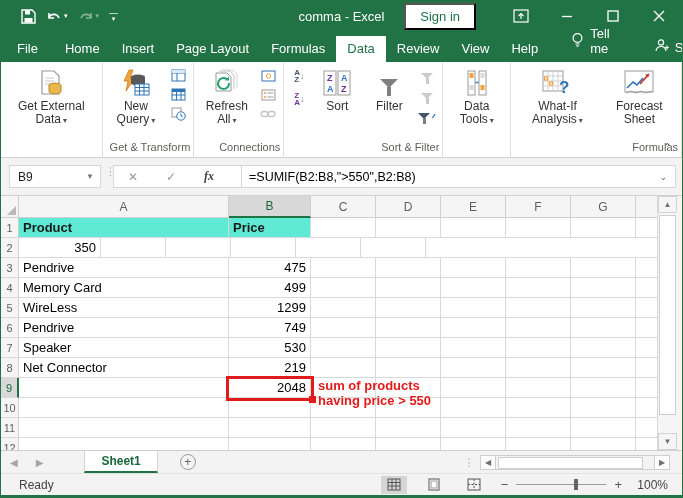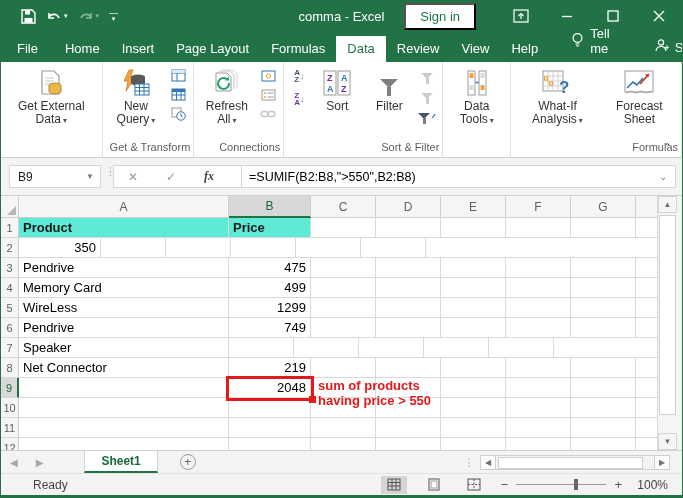--- a/index.html
+++ b/index.html
@@ -119,21 +119,21 @@
   .sb-dots { margin-left:auto; color:#a0a0a0; font-size:10px; line-height:5px; padding-right:6px; }
   .hscroll { display:flex; align-items:center; margin-right:12px; }
   .hs-btn { width:16px; height:15px; border:1px solid #cfcfcf; background:#fdfdfd; display:flex; align-items:center;
             justify-content:center; font-size:8px; color:#707070; cursor:pointer; }
   .hs-track { width:158px; height:15px; border-top:1px solid #cfcfcf; border-bottom:1px solid #cfcfcf; position:relative; background:#f3f3f3; }
   .hs-thumb { position:absolute; left:2px; top:1px; width:145px; height:12px; background:#fff; border:1px solid #cfcfcf; cursor:grab; }
 
   
   .statusbar { position:absolute; top:473px; left:0; right:0; height:22px; background:#f3f3f3;
                border-top:1px solid #e1e1e1; display:flex; align-items:center; font-size:12px; color:#444; }
-  .status-ready { padding-left:18px;margin-left:14px; }
+  .status-ready { padding-left:18px; }
   .status-right { margin-left:auto; display:flex; align-items:center; gap:14px; padding-right:14px; }
   .viewbtn { width:26px; height:18px; display:flex; align-items:center; justify-content:center; cursor:pointer; }
   .viewbtn.active { background:#d5d5d5; }
   .zoomctl { display:flex; align-items:center; gap:8px; }
   .zoom-minus, .zoom-plus { color:#555; font-size:13px; cursor:pointer; }
   .zoom-slider { width:90px; height:1px; background:#9a9a9a; position:relative; cursor:pointer; }
   .zoom-handle { position:absolute; left:58px; top:-5px; width:4px; height:11px; background:#666; cursor:grab; }
   .zoom-pct { color:#444; min-width:32px; text-align:right; cursor:pointer; }
   .greenstrip { position:absolute; bottom:0; left:0; right:0; height:3px; background:#217346; }
 </style>
@@ -525,20 +525,21 @@
           <div class="cell" style="width: 65px;"></div>
           <div class="cell" style="width: 65px;"></div>
           <div class="cell" style="width: 65px;"></div>
           <div class="cell" style="width: 65px;"></div>
           <div class="cell" style="width: 65px;"></div>
           <div class="cell" style="flex: 1 1 0%; border-right: none;"></div>
         </div>
         <div class="grow">
           <div class="rnum">7</div>
           <div class="cell" style="width: 210px;">Speaker</div>
+          <div class="cell num" style="width: 82px;">530</div>
           <div class="cell" style="width: 65px;"></div>
           <div class="cell" style="width: 65px;"></div>
           <div class="cell" style="width: 65px;"></div>
           <div class="cell" style="width: 65px;"></div>
           <div class="cell" style="width: 65px;"></div>
           <div class="cell" style="flex: 1 1 0%; border-right: none;"></div>
         </div>
         <div class="grow">
           <div class="rnum">8</div>
           <div class="cell" style="width: 210px;">Net Connector</div>

